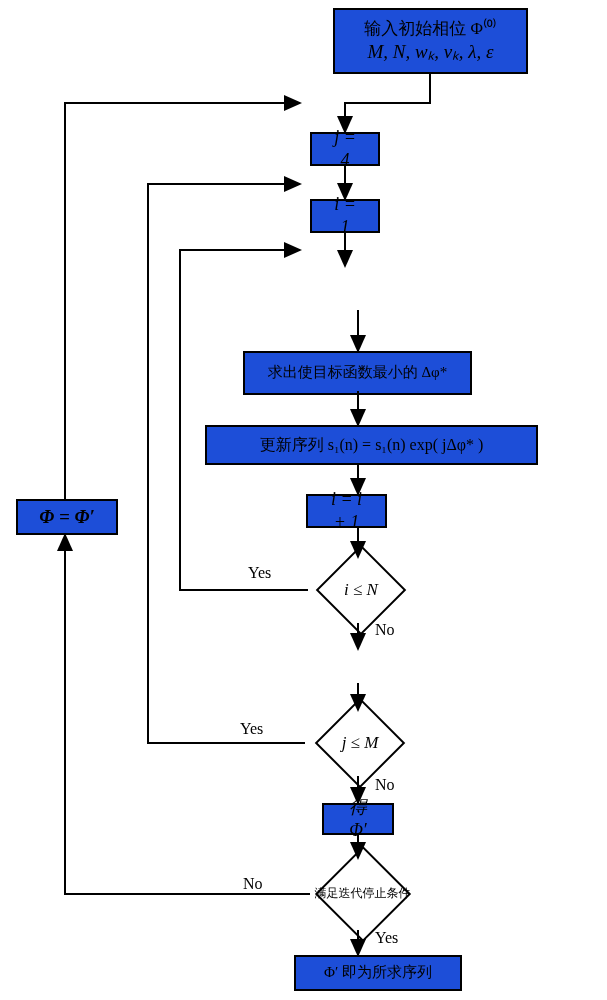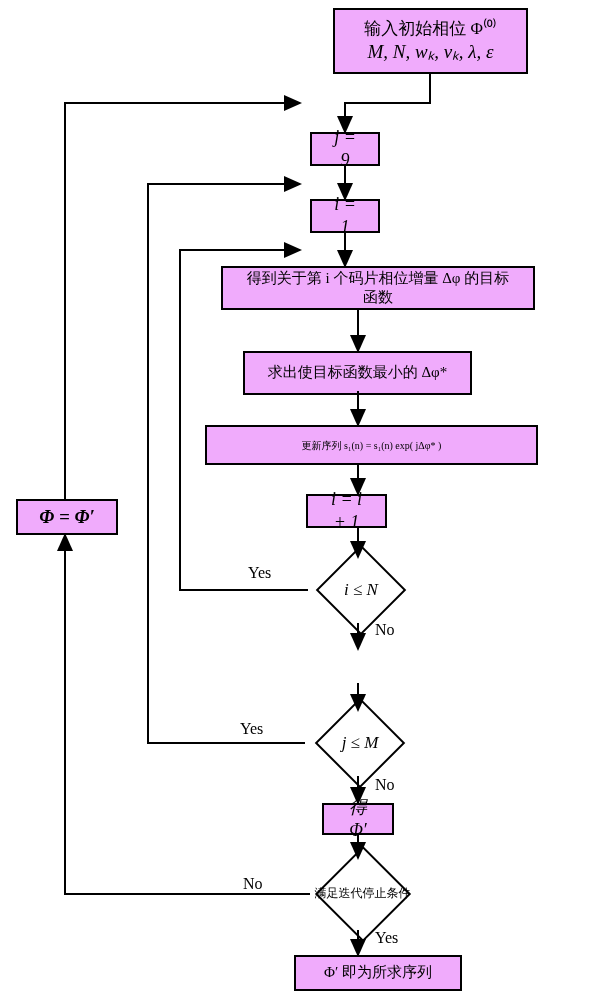--- a/index.html
+++ b/index.html
@@ -1,46 +1,45 @@
 <!DOCTYPE html>
 <html><head>
 <meta charset="utf-8">
 <style>
   html,body{margin:0;padding:0;background:#fff;font-family:"Times New Roman","SimSun",serif}
   .canvas{position:relative;width:607px;height:1000px}
-  .box{position:absolute;border:2px solid #000;background:#f0abfc;display:flex;align-items:center;justify-content:center;text-align:center;box-sizing:border-box;padding:4px 20px;font-size:17px;line-height:1.3}
+  .box{position:absolute;border:2px solid #000;background:#1d4ed8;display:flex;align-items:center;justify-content:center;text-align:center;box-sizing:border-box;padding:4px 20px;font-size:17px;line-height:1.3}
   .small{font-size:18px}
   .math{font-style:italic;font-family:"Times New Roman",serif}
   .diamond{position:absolute;width:0;height:0}
   .diamond .dshape{position:absolute;border:2px solid #000;background:#fff;transform:rotate(45deg);box-sizing:border-box}
   .diamond .dlabel{position:absolute;display:flex;align-items:center;justify-content:center;text-align:center;font-size:17px;width:100%;height:100%}
   .yn{position:absolute;font-size:16px;font-family:"Times New Roman",serif}
   svg.lines{position:absolute;left:0;top:0;width:607px;height:1000px;pointer-events:none}
   .line{stroke:#000;stroke-width:2;fill:none}
   .arrow{fill:#000}
 </style>
 </head>
 <body>
 
 <div class="canvas">
 
   <div class="box" style="left:333px;top:8px;width:195px;height:66px;flex-direction:column">
     <div>输入初始相位 Φ⁽⁰⁾</div>
     <div class="math" style="font-style:italic;font-size:19px">M, N, wₖ, vₖ, λ, ε</div>
   </div>
 
-  <div class="box small math" style="left:310px;top:132px;width:70px;height:34px">j = 9</div>
+  <div class="box small math" style="left:310px;top:132px;width:70px;height:34px">j = 4</div>
 
   <div class="box small math" style="left:310px;top:199px;width:70px;height:34px">i = 1</div>
 
-  <div class="box" style="left:221px;top:266px;width:314px;height:44px;font-size:15px">得到关于第 i 个码片相位增量 Δφ 的目标函数</div>
 
   <div class="box" style="left:243px;top:351px;width:229px;height:44px;font-size:15px">求出使目标函数最小的 Δφ*</div>
 
-  <div class="box" style="left:205px;top:425px;width:333px;height:40px;font-size:10px">更新序列 s₁(n) = s₁(n) exp( jΔφ* )</div>
+  <div class="box" style="left:205px;top:425px;width:333px;height:40px;font-size:16px">更新序列 s₁(n) = s₁(n) exp( jΔφ* )</div>
 
   <div class="box small math" style="left:306px;top:494px;width:81px;height:34px">i = i + 1</div>
 
 
   <div class="box small math" style="left:322px;top:803px;width:72px;height:32px">得 Φ′</div>
 
   <div class="box" style="left:16px;top:499px;width:102px;height:36px;font-size:19px;font-style:italic;font-weight:bold">Φ = Φ′</div>
 
   <div class="box" style="left:294px;top:955px;width:168px;height:36px;font-size:15px">Φ′ 即为所求序列</div>
 

